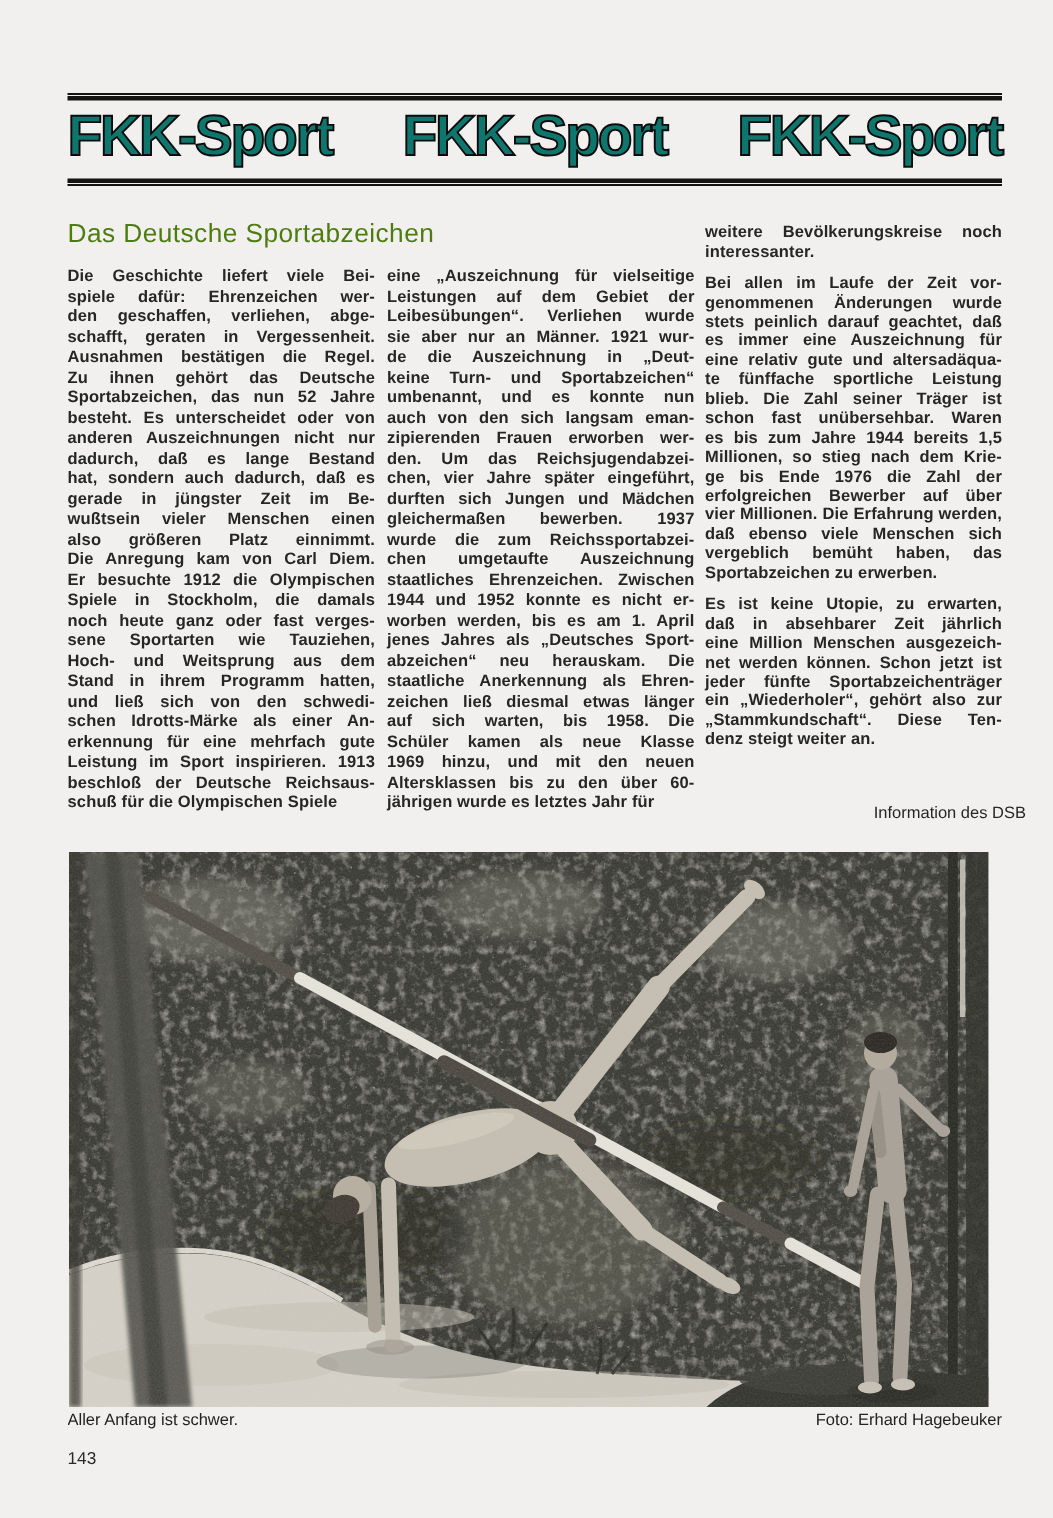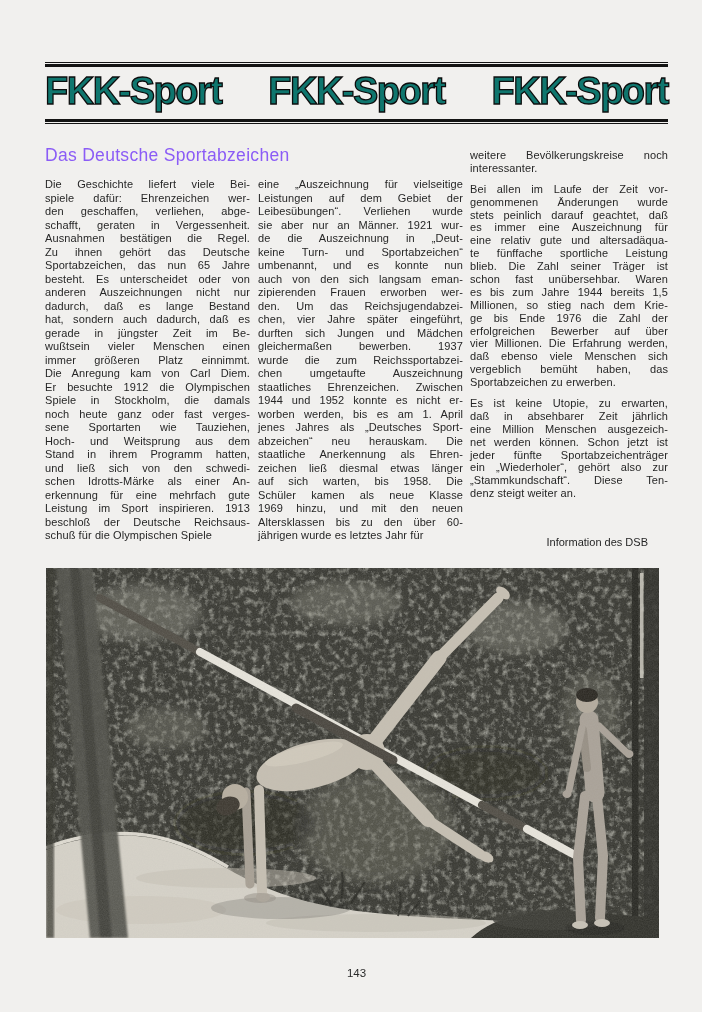--- a/index.html
+++ b/index.html
@@ -12,43 +12,43 @@
   .rule-top{top:62px;background:linear-gradient(#141414 0 22%,#f1f0ee 22% 44%,#141414 44% 100%);}
   .rule-bottom{top:119px;background:linear-gradient(#141414 0 56%,#f1f0ee 56% 78%,#141414 78% 100%);}
   .masthead{
     position:absolute;left:45px;top:68px;width:623px;height:46px;
     display:flex;justify-content:space-between;align-items:center;
     font-size:38px;font-weight:700;letter-spacing:-1.5px;color:#0f766e;
     -webkit-text-stroke:1.3px #0c0c0c;white-space:nowrap;
   }
   .article-heading{
     position:absolute;left:45px;top:145px;font-size:17.5px;font-weight:400;
-    letter-spacing:.3px;color:#8b5cf6;white-space:nowrap;
-  }
-  .col{position:absolute;font-size:11px;letter-spacing:.1px;color:#262626;}
+    letter-spacing:.3px;color:#4d7c0f;white-space:nowrap;
+  }
+  .col{position:absolute;font-size:11px;letter-spacing:.1px;color:#262626;font-weight:bold;}
   .col-a{left:45px;top:178px;width:205px;}
   .col-b{left:258px;top:178px;width:205px;}
   .col-c{left:470px;top:149px;width:198px;}
   .col-a .bline,.col-b .bline{height:13.5px;line-height:13.5px;}
   .col-c .bline{height:12.9px;line-height:12.9px;}
   .bline{text-align:justify;text-align-last:justify;white-space:nowrap;overflow:visible;}
   .bline.pend{text-align-last:left;}
   .pgap{height:8px;}
   .byline{
-    position:absolute;left:450px;top:536px;width:198px;text-align:right;
+    position:absolute;left:486px;top:536px;width:198px;text-align:right;
     font-size:11px;color:#262626;
   }
   .photo-frame{position:absolute;left:46px;top:568px;width:613px;height:370px;}
   .photo-frame svg{display:block;}
   .caption-row{
     position:absolute;left:45px;top:941px;width:623px;display:flex;
     justify-content:space-between;font-size:11px;color:#222;
   }
   .page-number{
-    position:absolute;left:45px;top:967px;width:623px;text-align:center;
+    position:absolute;left:45px;top:967px;width:623px;text-align:left;
     font-size:11.5px;color:#2a2a2a;
   }
 </style>
 </head>
 <body>
 
 <div class="page">
 
   <div class="rule rule-top"></div>
 
@@ -62,28 +62,28 @@
 
   <div class="article-heading">Das Deutsche Sportabzeichen</div>
 
   <div class="col col-a">
       <div class="bline">Die Geschichte liefert viele Bei-</div>
       <div class="bline">spiele dafür: Ehrenzeichen wer-</div>
       <div class="bline">den geschaffen, verliehen, abge-</div>
       <div class="bline">schafft, geraten in Vergessenheit.</div>
       <div class="bline">Ausnahmen bestätigen die Regel.</div>
       <div class="bline">Zu ihnen gehört das Deutsche</div>
-      <div class="bline">Sportabzeichen, das nun 65 Jahre</div>
+      <div class="bline">Sportabzeichen, das nun 52 Jahre</div>
       <div class="bline">besteht. Es unterscheidet oder von</div>
       <div class="bline">anderen Auszeichnungen nicht nur</div>
       <div class="bline">dadurch, daß es lange Bestand</div>
       <div class="bline">hat, sondern auch dadurch, daß es</div>
       <div class="bline">gerade in jüngster Zeit im Be-</div>
       <div class="bline">wußtsein vieler Menschen einen</div>
-      <div class="bline">immer größeren Platz einnimmt.</div>
+      <div class="bline">also größeren Platz einnimmt.</div>
       <div class="bline">Die Anregung kam von Carl Diem.</div>
       <div class="bline">Er besuchte 1912 die Olympischen</div>
       <div class="bline">Spiele in Stockholm, die damals</div>
       <div class="bline">noch heute ganz oder fast verges-</div>
       <div class="bline">sene Sportarten wie Tauziehen,</div>
       <div class="bline">Hoch- und Weitsprung aus dem</div>
       <div class="bline">Stand in ihrem Programm hatten,</div>
       <div class="bline">und ließ sich von den schwedi-</div>
       <div class="bline">schen Idrotts-Märke als einer An-</div>
       <div class="bline">erkennung für eine mehrfach gute</div>
@@ -267,16 +267,20 @@
       <g filter="url(#blur1)">
         <polygon points="10,0 46,0 82,370 44,370" fill="#4f4f48" opacity="0.92"></polygon>
         <polygon points="24,0 34,0 66,370 54,370" fill="#3a3a34" opacity="0.8"></polygon>
       </g>
       <rect x="0" y="0" width="8" height="370" fill="#30302a" opacity="0.75" filter="url(#blur1)"></rect>
 
       <rect width="613" height="370" fill="#808080" filter="url(#grain)" opacity="0.4"></rect>
     </svg>
   </div>
 
+  <div class="caption-row">
+    <span>Aller Anfang ist schwer.</span>
+    <span>Foto: Erhard Hagebeuker</span>
+  </div>
 
   <div class="page-number">143</div>
 
 </div>
 
 </body></html>

